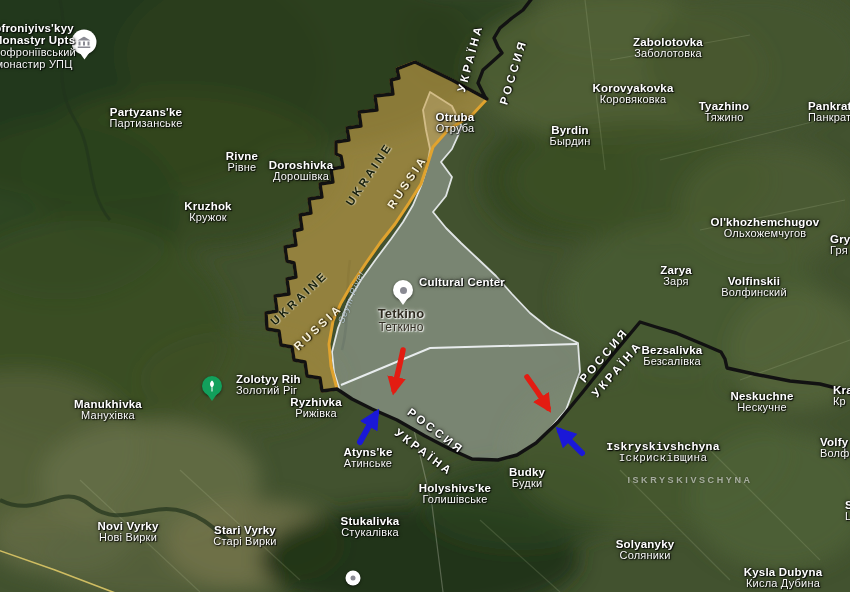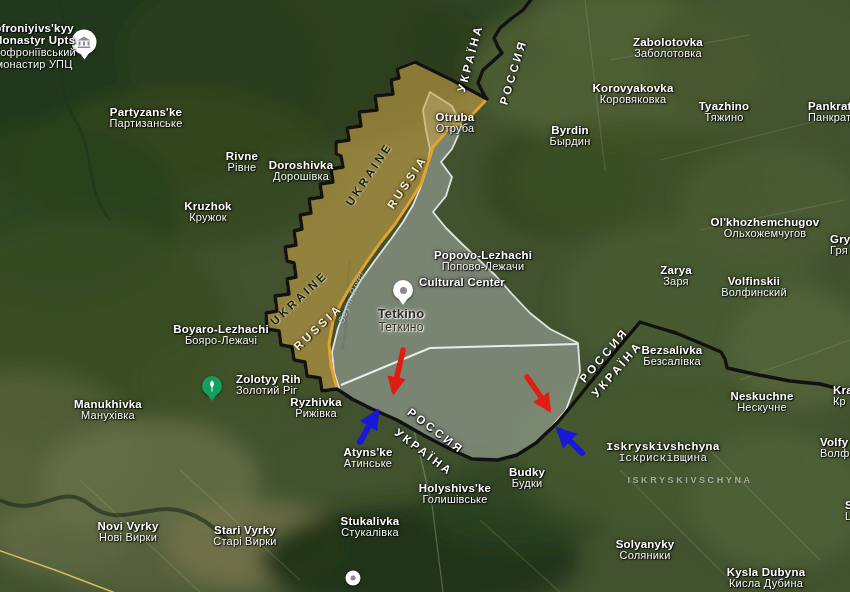--- a/index.html
+++ b/index.html
@@ -207,24 +207,20 @@
         <div class="line uk">Тяжино</div>
       </div>
       <div class="map-label align-left" style="left: 808px; top: 100px;">
         <div class="line en">Pankrato</div>
         <div class="line uk">Панкрат</div>
       </div>
       <div class="map-label" style="left: 570px; top: 124px;">
         <div class="line en">Byrdin</div>
         <div class="line uk">Бырдин</div>
       </div>
-      <div class="map-label" style="left: 483px; top: 249px;">
-        <div class="line en">Popovo-Lezhachi</div>
-        <div class="line uk">Попово-Лежачи</div>
-      </div>
       <div class="map-label" style="left: 462px; top: 276px;">
         <div class="line en">Cultural Center</div>
       </div>
       <div class="map-label town-dark" style="left: 401px; top: 307px;">
         <div class="line en">Tetkino</div>
         <div class="line uk">Теткино</div>
       </div>
       <div class="map-label" style="left: 765px; top: 216px;">
         <div class="line en">Ol'khozhemchugov</div>
         <div class="line uk">Ольхожемчугов</div>
@@ -234,24 +230,20 @@
         <div class="line uk">Заря</div>
       </div>
       <div class="map-label" style="left: 754px; top: 275px;">
         <div class="line en">Volfinskii</div>
         <div class="line uk">Волфинский</div>
       </div>
       <div class="map-label align-left" style="left: 830px; top: 233px;">
         <div class="line en">Gry</div>
         <div class="line uk">Гря</div>
       </div>
-      <div class="map-label" style="left: 221px; top: 323px;">
-        <div class="line en">Boyaro-Lezhachi</div>
-        <div class="line uk">Бояро-Лежачі</div>
-      </div>
       <div class="map-label" style="left: 672px; top: 344px;">
         <div class="line en">Bezsalivka</div>
         <div class="line uk">Безсалівка</div>
       </div>
       <div class="map-label" style="left: 762px; top: 390px;">
         <div class="line en">Neskuchne</div>
         <div class="line uk">Нескучне</div>
       </div>
       <div class="map-label align-left" style="left: 236px; top: 373px;">
         <div class="line en">Zolotyy Rih</div>
@@ -301,21 +293,21 @@
         <div class="line uk">Нові Вирки</div>
       </div>
       <div class="map-label" style="left: 245px; top: 524px;">
         <div class="line en">Stari Vyrky</div>
         <div class="line uk">Старі Вирки</div>
       </div>
       <div class="map-label" style="left: 645px; top: 538px;">
         <div class="line en">Solyanyky</div>
         <div class="line uk">Соляники</div>
       </div>
-      <div class="map-label" style="left: 766px; top: 566px; text-align: center;">
+      <div class="map-label" style="left: 783px; top: 566px; text-align: center;">
         <div class="line en">Kysla Dubyna</div>
         <div class="line uk">Кисла Дубина</div>
       </div>
       <div class="map-label align-left" style="left: 845px; top: 499px;">
         <div class="line en">S</div>
         <div class="line uk">L</div>
       </div>
       <div class="map-label river" style="left: 352px; top: 292px; transform: translate(-50%, 0px) rotate(-68deg);">
         <div class="line en">Seym River</div>
       </div>

